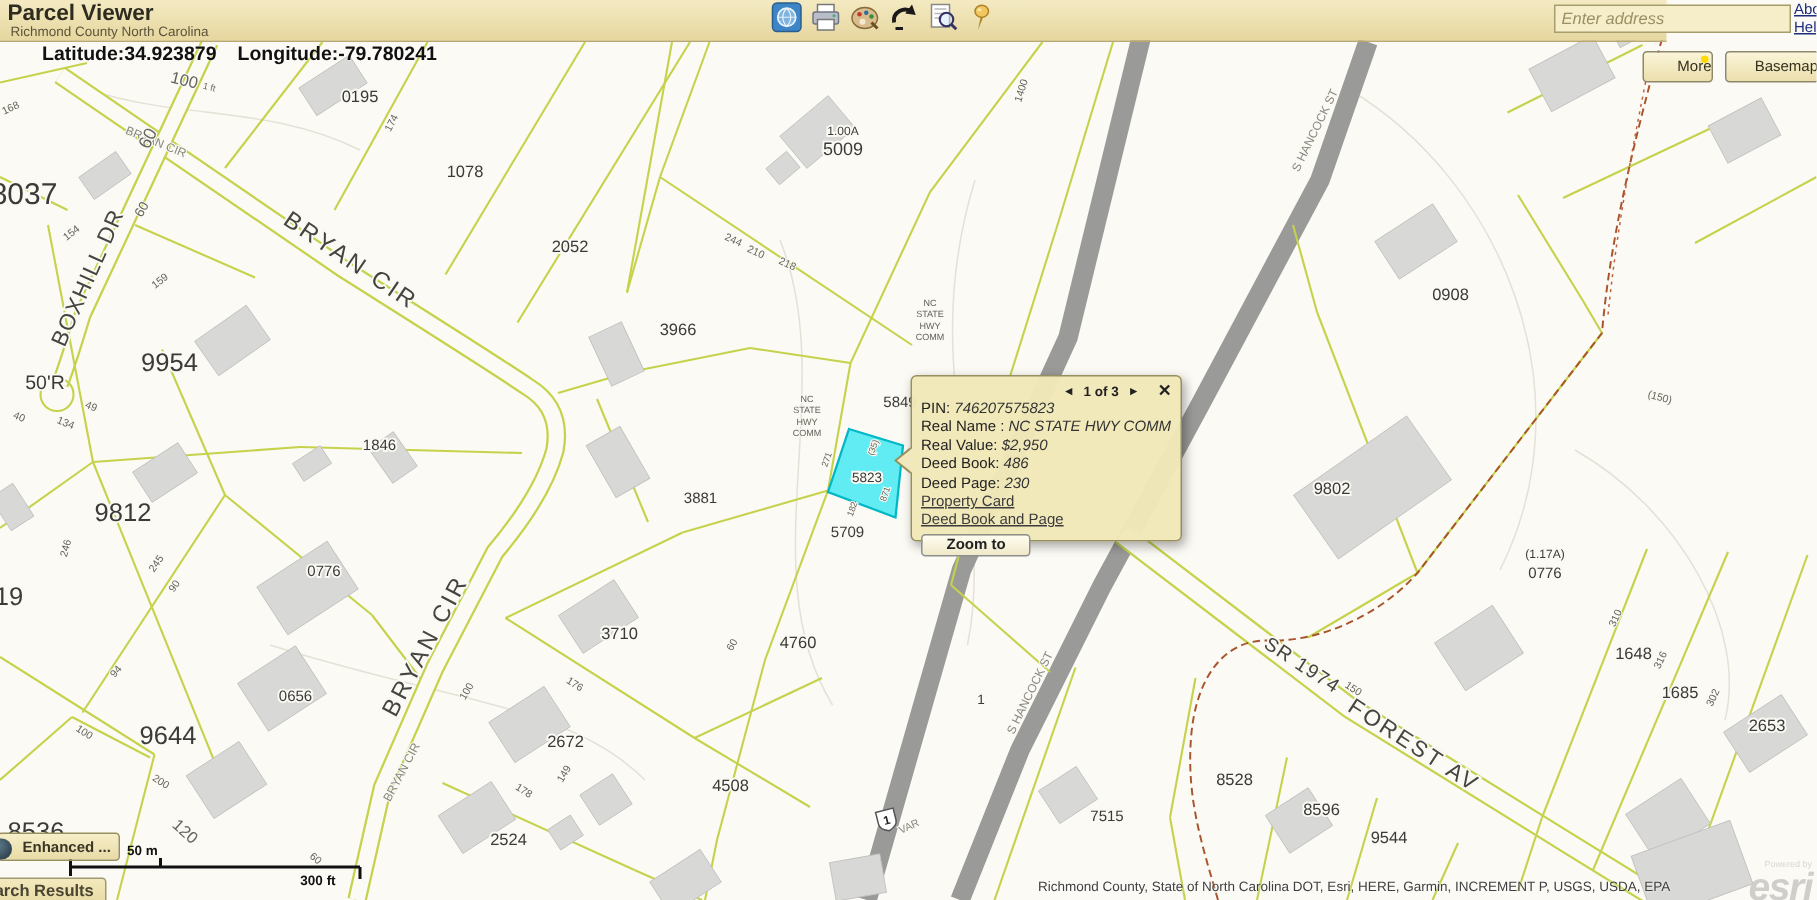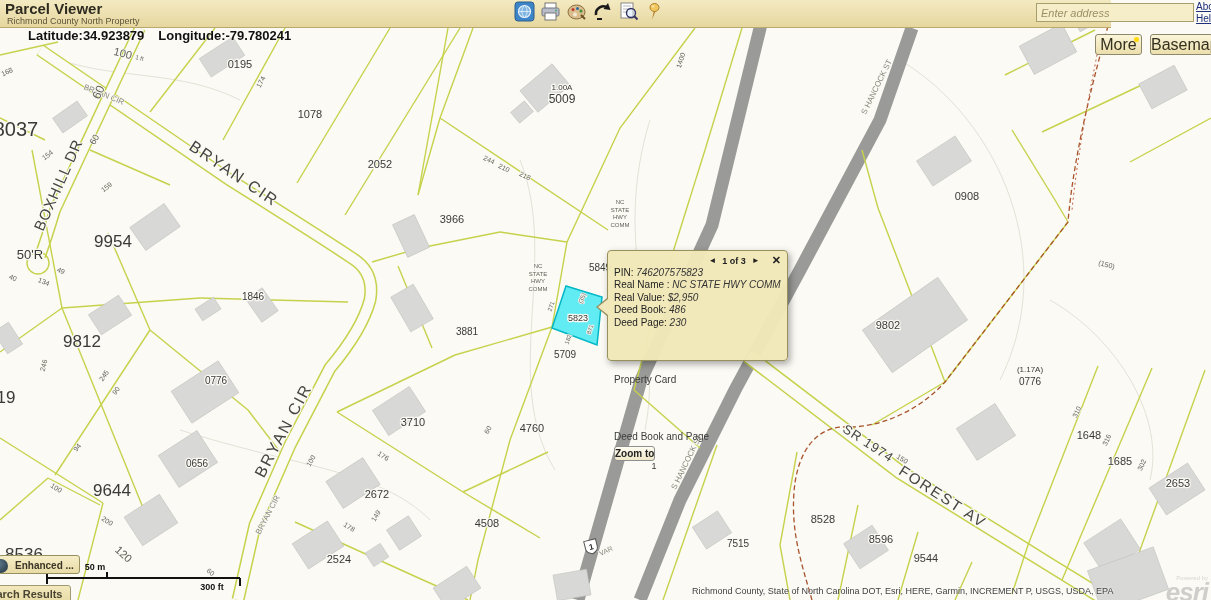--- a/index.html
+++ b/index.html
@@ -14,22 +14,22 @@
   #toolbar{position:absolute;left:514px;top:1px;display:flex;gap:5px;z-index:31;}
   .tool{width:21px;height:21px;cursor:pointer;}
   #searchbox{position:absolute;left:1036px;top:3px;width:148px;height:15px;
              background:#f6eec9;border:1px solid #a79e6d;font-size:11px;font-style:italic;
              color:#6d6546;padding:1px 4px;font-family:"Liberation Sans",sans-serif;}
   #searchbox::placeholder{color:#9a9065;font-style:italic;}
   .hlink{position:absolute;left:1196px;width:16px;overflow:hidden;white-space:nowrap;
          font-size:10px;color:#1d2f7c;text-decoration:underline;cursor:pointer;}
   
   .mapbtn{position:absolute;height:19px;background:linear-gradient(#fbf5d9,#ecdfad);
-          border:1px solid #8e886b;border-radius:3px;font-size:16px;color:#33301f;
-          text-align:center;line-height:19px;z-index:20;cursor:pointer;}
+          border:1px solid #8e886b;border-radius:3px;font-size:10px;color:#33301f;
+          text-align:right;line-height:19px;z-index:20;cursor:pointer;}
   #btn-more{left:1095px;top:34px;width:45px;}
   #btn-more .dot{position:absolute;right:2px;top:2px;width:5px;height:5px;border-radius:50%;
                  background:#ffd900;}
   #btn-basemap{left:1150px;top:34px;width:61px;}
   
   #coords{position:absolute;left:28px;top:28px;font-size:13px;font-weight:bold;color:#111;
           z-index:15;text-shadow:0 0 2px #fff;}
   #coords span{margin-right:14px;}
   
   #popup{position:absolute;left:607px;top:250px;width:181px;height:111px;
@@ -42,23 +42,23 @@
   #popup .tailb{position:absolute;left:-12px;top:47px;width:0;height:0;
                border-top:9px solid transparent;border-bottom:9px solid transparent;
                border-right:11px solid #96905f;}
   #pager{display:flex;justify-content:flex-end;align-items:center;gap:6px;
          font-size:9px;font-weight:bold;height:13px;}
   #pager .arrow{cursor:pointer;font-size:8px;}
   #pager .close{cursor:pointer;font-size:11px;font-weight:bold;margin-left:6px;}
   .frow{line-height:12.4px;white-space:nowrap;}
   .frow b{font-weight:normal;margin-top:32px;}
   .frow i{font-style:italic;color:#333;text-align:right;}
-  .plink{display:block;line-height:11.5px;color:#3c3c3c;cursor:pointer;margin-top:45px;}
+  .plink{display:block;line-height:11.5px;color:#3c3c3c;text-decoration:underline;cursor:pointer;}
   #zoomto{margin-top:4px;background:linear-gradient(#fffdf1,#efe8c8);border:1px solid #8f8f8f;
-          border-radius:3px;font-size:10px;font-weight:bold;color:#222;padding:1px 0;
+          border-radius:3px;font-size:10px;font-weight:bold;color:#222;padding:1px 16px;
           cursor:pointer;font-family:"Liberation Sans",sans-serif;}
   
   #enhanced{position:absolute;left:-2px;top:555px;width:82px;height:19px;z-index:20;
             background:linear-gradient(#f6eec8,#e8dba6);border:1px solid #96905f;border-radius:3px;
             font-size:10px;font-weight:bold;color:#3a3526;line-height:19px;padding-left:16px;
             box-sizing:border-box;cursor:pointer;}
   #enhanced .globe{position:absolute;left:-5px;top:3px;width:14px;height:14px;border-radius:50%;
             background:radial-gradient(circle at 35% 35%,#5d7a8b,#22313c);}
   #searchresults{position:absolute;left:-26px;top:585px;height:18px;z-index:20;
             background:linear-gradient(#f3e9bd,#e6d9a2);border:1px solid #a09a72;border-radius:3px 3px 0 0;
@@ -312,21 +312,21 @@
     <line x1="47" y1="572" x2="47" y2="584"></line>
     <line x1="107" y1="572" x2="107" y2="578"></line>
     <line x1="240" y1="578" x2="240" y2="586"></line>
   </g>
   <text class="scaletxt" x="95" y="570" text-anchor="middle" font-weight="bold">50 m</text>
   <text class="scaletxt" x="212" y="590" text-anchor="middle" font-weight="bold">300 ft</text>
 </svg>
 
 <div id="header">
   <div id="title">Parcel Viewer</div>
-  <div id="subtitle">Richmond County North Property</div>
+  <div id="subtitle">Richmond County North Carolina</div>
 
   <div id="toolbar">
     <svg class="tool" viewBox="0 0 21 21">
       <rect x="1" y="1" width="19" height="19" rx="3" fill="#3d85c6" stroke="#2a5e8e"></rect>
       <circle cx="10.5" cy="10.5" r="6" fill="#7fb3e0" stroke="#e8f2fb" stroke-width="1.2"></circle>
       <path d="M4.5,10.5 H16.5 M10.5,4.5 C7,8 7,13 10.5,16.5 M10.5,4.5 C14,8 14,13 10.5,16.5" stroke="#e8f2fb" fill="none" stroke-width="0.8"></path>
     </svg>
     <svg class="tool" viewBox="0 0 21 21">
       <rect x="5" y="2" width="11" height="6" fill="#fff" stroke="#777"></rect>
       <rect x="2" y="7" width="17" height="8" rx="1.5" fill="#b9bdc9" stroke="#6f7480"></rect>

